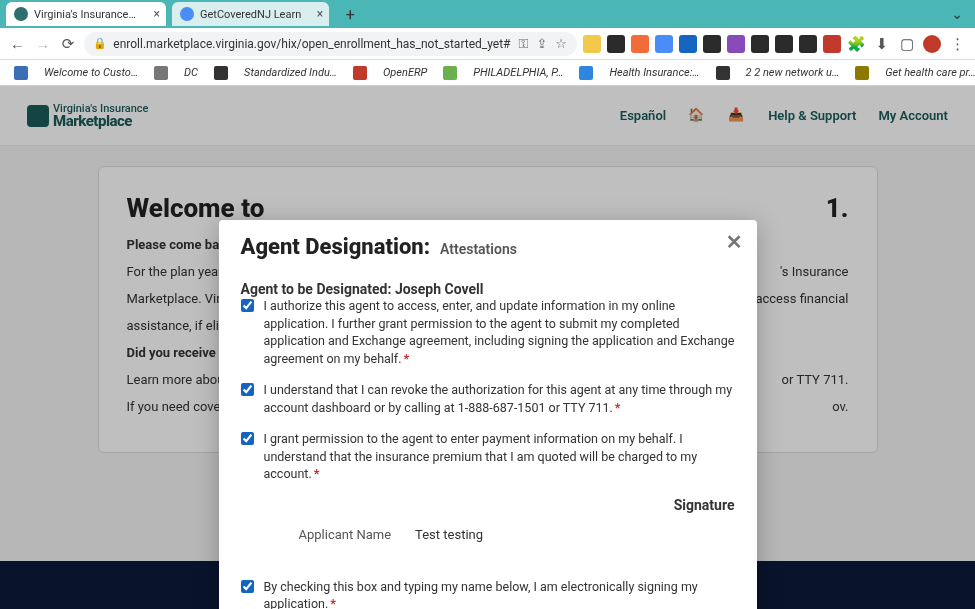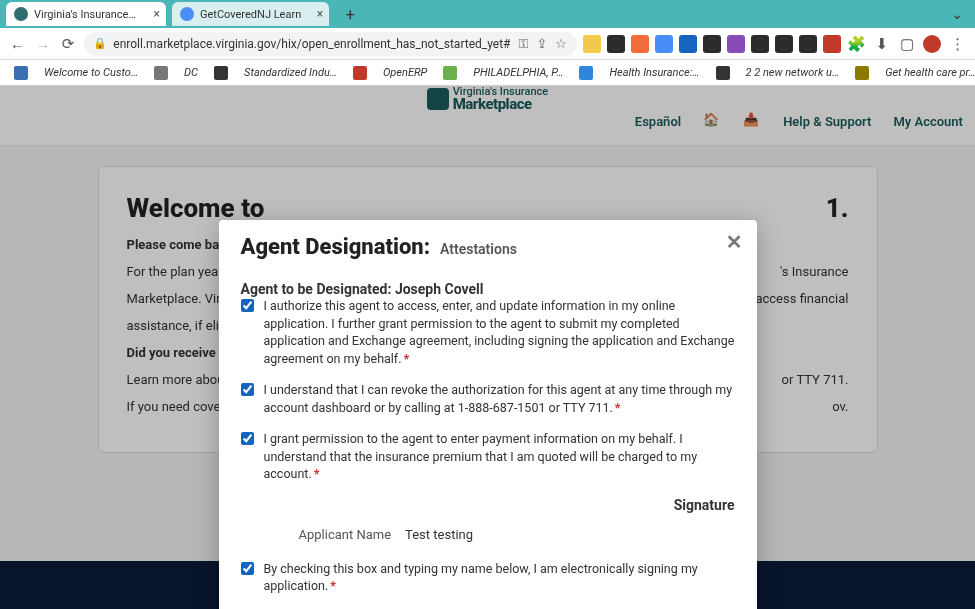--- a/index.html
+++ b/index.html
@@ -33,21 +33,21 @@
   .ext { width:18px; height:18px; border-radius:3px; }
   
   .bookmarks { height:26px; background:#fff; display:flex; align-items:center;
     padding:0 8px; font-size:11px; color:#333; gap:4px; border-bottom:1px solid #d0d0d0; }
   .bm { display:flex; align-items:center; gap:16px; padding:2px 6px; cursor:pointer; white-space:nowrap;font-style:italic; }
   .bm .fav { width:14px; height:14px; border-radius:2px; background:#888; }
   
   .page { position:relative; background:#f5f5f5;
     height:calc(609px - 28px - 32px - 26px); }
   .page-header { height:60px; background:#fff; display:flex; align-items:center;
-    padding:0 12px; border-bottom:1px solid #eee;flex-direction:column; }
+    padding:0 27px; border-bottom:1px solid #eee; }
   .logo { display:flex; align-items:center; gap:4px; font-size:13px; color:#1b5c5c; font-weight:600; }
   .logo-mark { width:22px; height:22px; background:#1b5c5c; border-radius:4px; position:relative; }
   .logo-text { line-height:1; }
   .logo-text .small { font-size:11px; font-weight:500; }
   .logo-text .big { font-size:15px; font-weight:800; letter-spacing:-0.5px; }
   .header-right { margin-left:auto; display:flex; align-items:center; gap:22px;
     font-size:13px; font-weight:600; color:#1b5c5c; }
   .header-right .hicon { width:18px; height:18px; cursor:pointer; color:#1b5c5c; }
   .page-body { padding:20px 60px; }
   .card { background:#fff; border:1px solid #ddd; border-radius:6px; padding:26px 28px;
@@ -66,22 +66,22 @@
     color:#777; cursor:pointer; font-weight:700; }
   .modal h2 { font-size:22px; font-weight:800; color:#222; display:inline; }
   .modal .subtitle { font-size:14px; font-weight:600; color:#555; margin-left:6px; }
   .modal-body { margin-top:22px; font-size:12.5px; color:#333; }
   .agent-line { font-weight:700; font-size:14px; margin-bottom:0; }
   .check-row { display:flex; align-items:flex-start; gap:10px; margin-bottom:14px; }
   .check-row input[type=checkbox]{ margin-top:2px; accent-color:#1565c0; width:13px; height:13px; flex:0 0 13px; }
   .check-row .lbl { line-height:1.4; }
   .req { color:#c62828; font-weight:700; margin-left:2px; }
   .sig-head { font-weight:700; font-size:14px; margin:8px 0 14px;text-align:right; }
-  .sig-row { display:flex; align-items:center; gap:14px; font-size:13px;
-    margin-bottom:18px; padding-left:58px; }
+  .sig-row { display:flex; align-items:center; gap:24px; font-size:13px;
+    margin-bottom:36px; padding-left:58px; }
   .sig-label { color:#555; }
   .sig-val { font-weight:400; }
   
   .trunc { overflow:hidden; text-overflow:ellipsis; white-space:nowrap; }
 </style>
 </head>
 <body>
 
 <div class="tab-strip">
   <div class="tab active">

